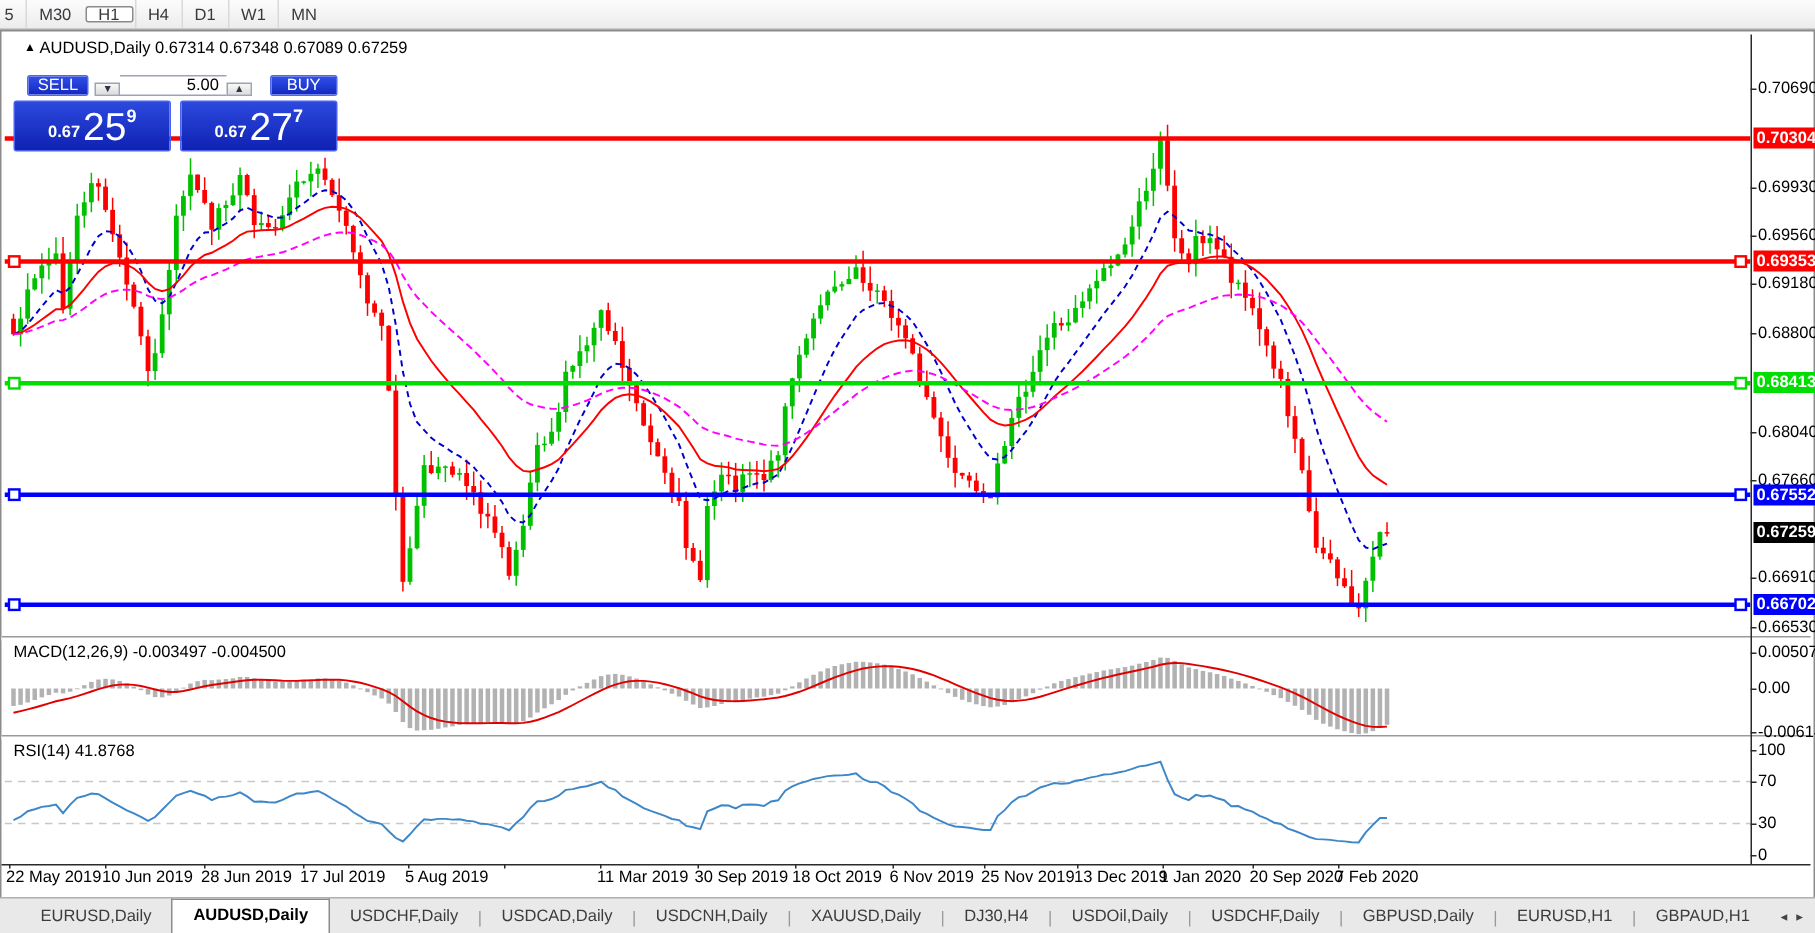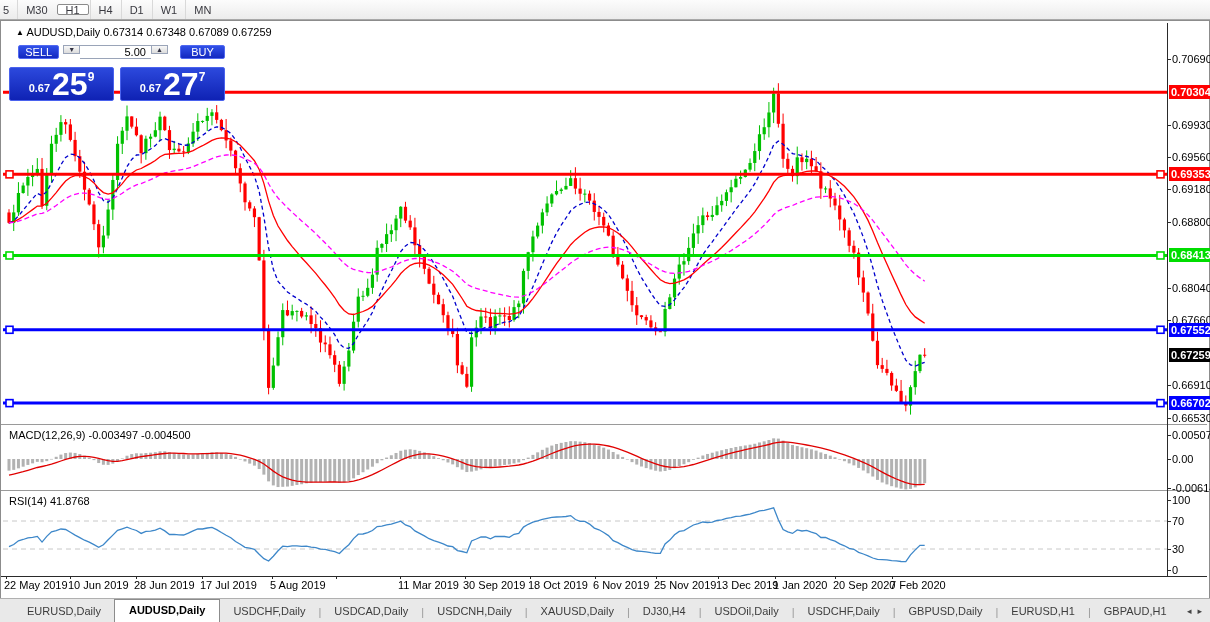--- a/index.html
+++ b/index.html
@@ -13,34 +13,34 @@
     border-left:1px solid #d9d9d9;cursor:default;white-space:nowrap;}
   .tf-btn:first-child{border-left:none;padding-left:3px;}
   .tf-btn.active{background:#ffffff;border:1px solid #8b8b8b;border-radius:2px;margin:4px 1px;}
   
   #chartwin{position:absolute;left:0;top:20px;width:1208px;height:577px;background:#ffffff;
     border:1px solid #8c8c8c;}
   #symline{position:absolute;left:15px;top:5px;font-size:11px;color:#000;z-index:30;}
   #symline .mk{font-size:8px;position:relative;top:-1px;}
   
   #tpanel{position:absolute;left:8px;top:24px;width:216px;z-index:40;}
-  #tp-row1{display:flex;align-items:flex-start;height:19px;margin-left:9px;}
+  #tp-row1{display:flex;align-items:flex-end;height:19px;margin-left:9px;}
   .tp-btn{background:linear-gradient(#3050e8,#1328c0);color:#fff;font-size:11px;
     border:1px solid #5068f0;border-radius:2px;display:flex;align-items:center;justify-content:center;}
   #sellbtn{width:42px;}
   #buybtn{width:46px;margin-left:12px;}
   .spin{width:16px;background:linear-gradient(#f8f8f8,#dcdcdc);border:1px solid #9aa4b8;
     display:flex;align-items:center;justify-content:center;font-size:7px;color:#334;}
   #volfield{width:70px;background:#fff;border-top:1px solid #9aa4b8;border-bottom:1px solid #9aa4b8;
     font-size:11px;color:#000;display:flex;align-items:center;justify-content:flex-end;padding-right:5px;}
   #tp-row2{display:flex;margin-top:3px;}
   .quote{width:104px;height:32px;background:linear-gradient(#2c49dd,#0f22b4);border:1px solid #4a62ee;
     border-radius:2px;color:#fff;display:flex;align-items:center;justify-content:center;}
   .quote .frac{font-size:11px;font-weight:bold;margin-right:2px;margin-top:8px;}
-  .quote .big{font-size:32px;font-weight:bold;line-height:26px;}
+  .quote .big{font-size:26px;font-weight:normal;line-height:26px;}
   .quote .sup{font-size:12px;font-weight:bold;position:relative;top:-7px;}
   #quote-buy{margin-left:6px;}
   
   .sep{position:absolute;left:0;width:1206px;height:2px;background:#fff;border-top:1px solid #9a9a9a;}
   #vaxis{position:absolute;left:1166px;top:2px;width:1px;height:553px;background:#2a2a2a;}
   #bottomline{position:absolute;left:0px;top:555px;width:1206px;height:1px;background:#2a2a2a;}
   .axlabel{position:absolute;left:1171px;font-size:11px;color:#000;white-space:nowrap;}
   .axtick{position:absolute;left:1166px;width:4px;height:1px;background:#2a2a2a;}
   .pricetag{position:absolute;left:1168px;font-size:11px;font-weight:bold;color:#fff;
     padding:0px 2px;height:14px;line-height:14px;white-space:nowrap;z-index:5;}

